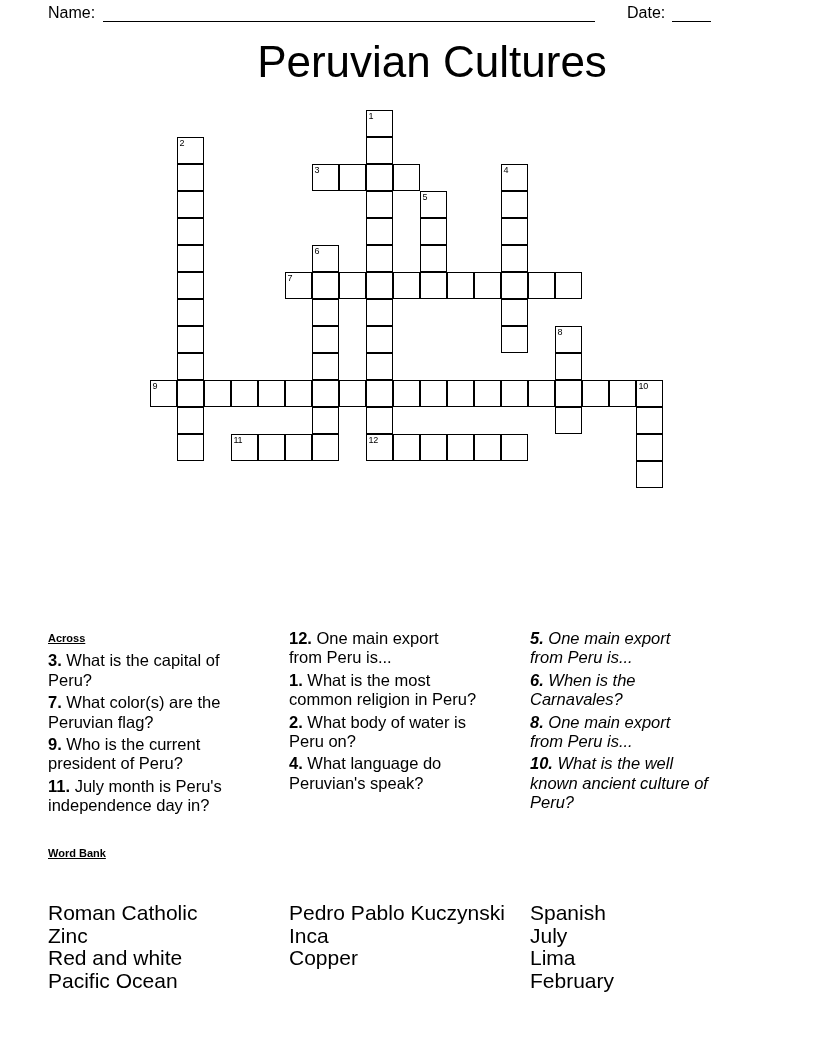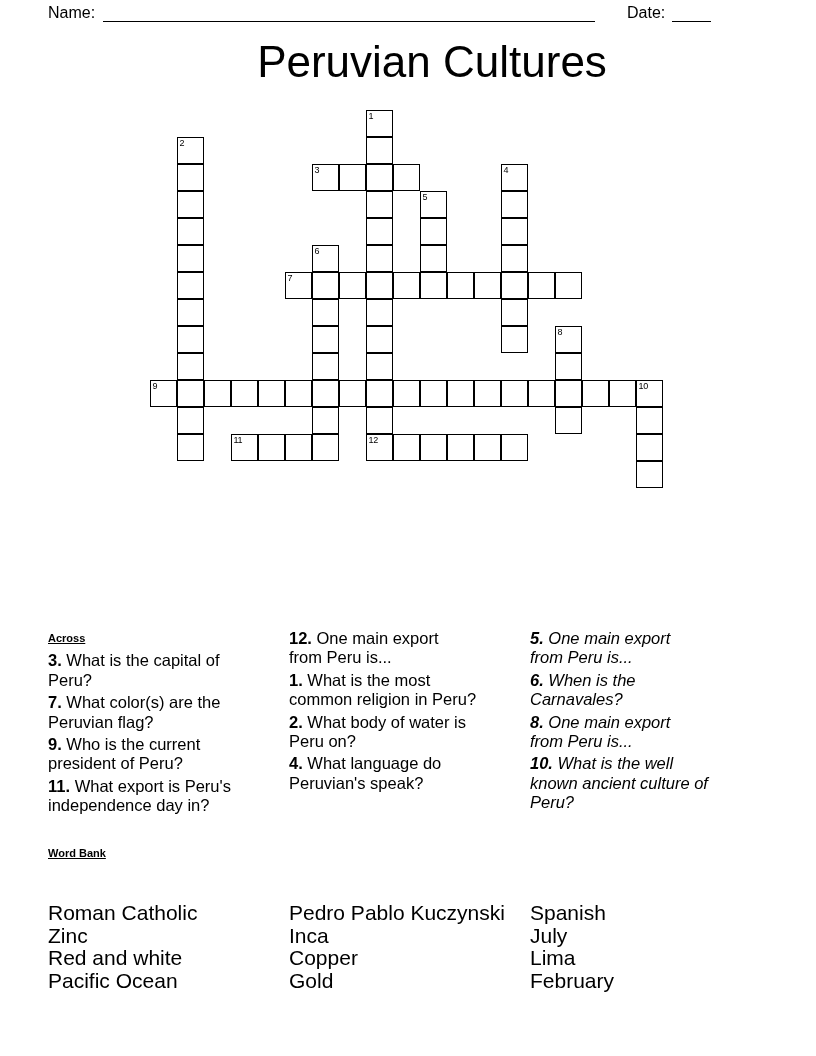--- a/index.html
+++ b/index.html
@@ -170,21 +170,21 @@
     </div>
 
   <div id="clue-col-1" class="clue-col" style="left:48px;  top:629px;">
       <div class="clue-heading">Across</div>
       <div class="clue"><b>3.</b> <span class="clue-text">What is the capital of
 Peru?</span></div>
       <div class="clue"><b>7.</b> <span class="clue-text">What color(s) are the
 Peruvian flag?</span></div>
       <div class="clue"><b>9.</b> <span class="clue-text">Who is the current
 president of Peru?</span></div>
-      <div class="clue"><b>11.</b> <span class="clue-text">What export is Peru's
+      <div class="clue"><b>11.</b> <span class="clue-text">July month is Peru's
 independence day in?</span></div>
     </div>
   <div id="clue-col-2" class="clue-col" style="left:289px; top:629px;">
       <div class="clue"><b>12.</b> <span class="clue-text">One main export
 from Peru is...</span></div>
       <div class="clue"><b>1.</b> <span class="clue-text">What is the most
 common religion in Peru?</span></div>
       <div class="clue"><b>2.</b> <span class="clue-text">What body of water is
 Peru on?</span></div>
       <div class="clue"><b>4.</b> <span class="clue-text">What language do
@@ -206,21 +206,20 @@
   <div id="wb-col-1" class="wb-col" style="left:48px;  top:866px;">
       <div class="wb-item">Roman Catholic</div>
       <div class="wb-item">Zinc</div>
       <div class="wb-item">Red and white</div>
       <div class="wb-item">Pacific Ocean</div>
     </div>
   <div id="wb-col-2" class="wb-col" style="left:289px; top:866px;">
       <div class="wb-item">Pedro Pablo Kuczynski</div>
       <div class="wb-item">Inca</div>
       <div class="wb-item">Copper</div>
-      <div class="wb-item">Gold</div>
     </div>
   <div id="wb-col-3" class="wb-col" style="left:530px; top:866px;">
       <div class="wb-item">Spanish</div>
       <div class="wb-item">July</div>
       <div class="wb-item">Lima</div>
       <div class="wb-item">February</div>
     </div>
 
 </div>
 

